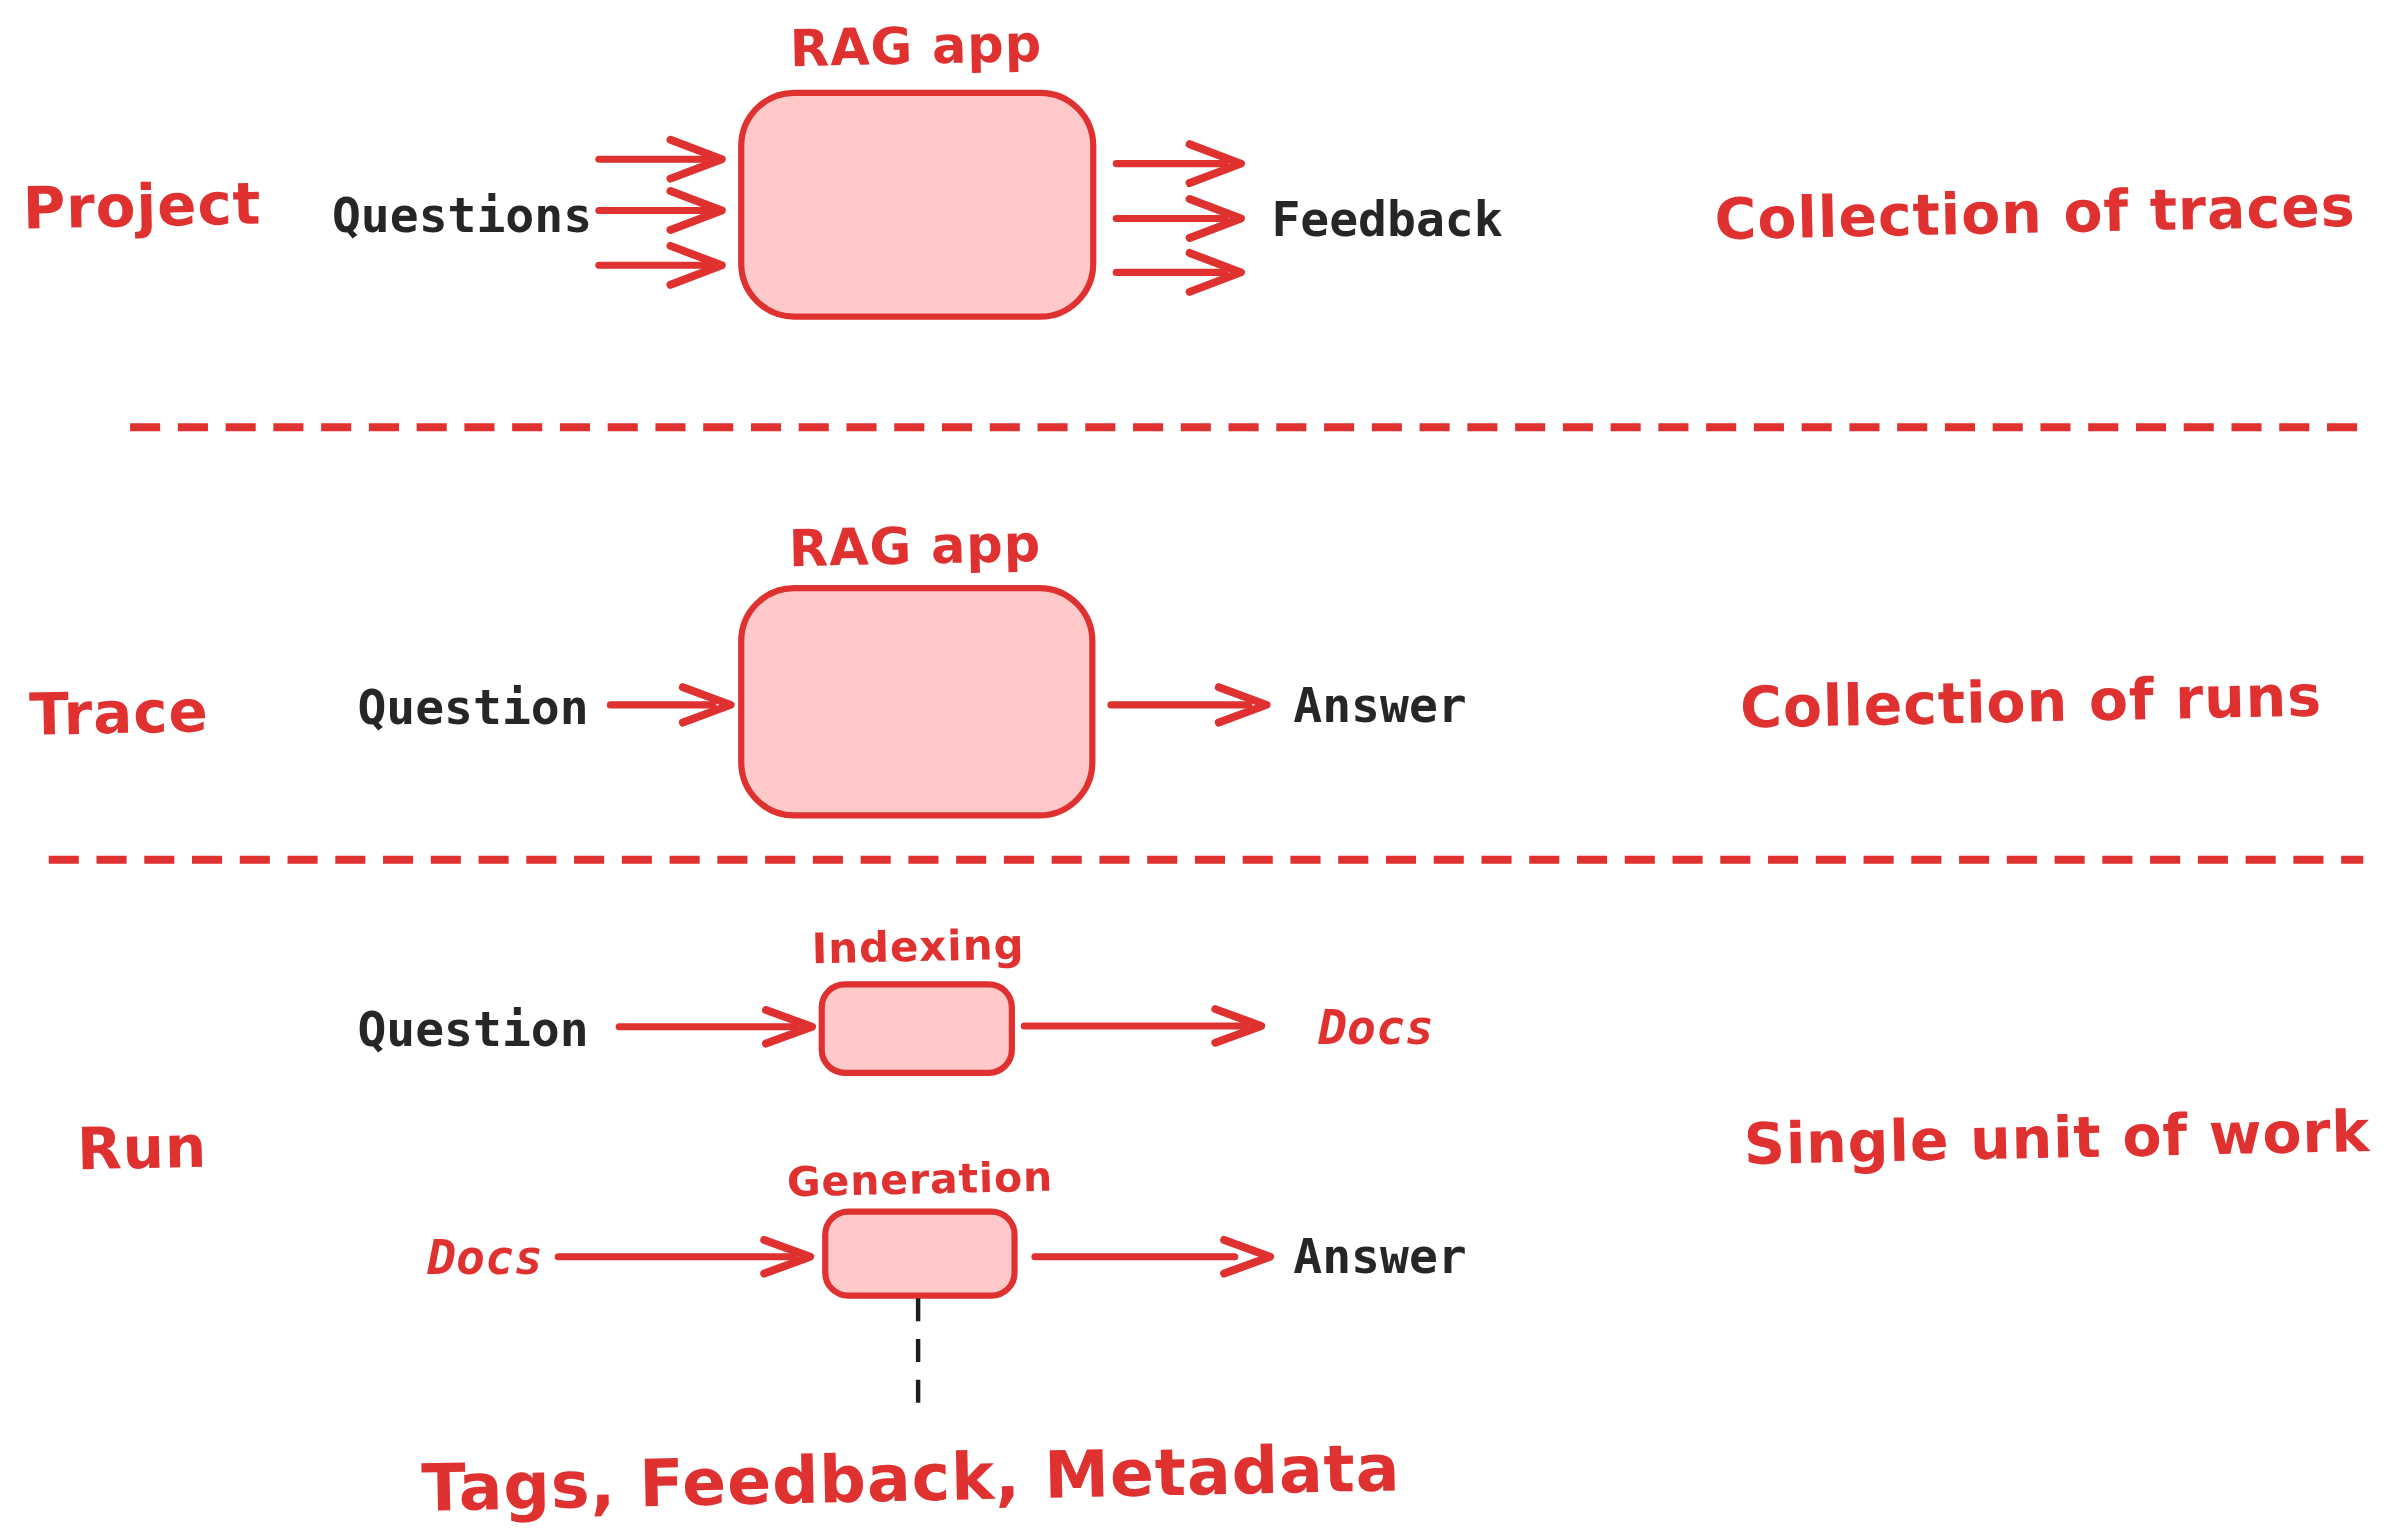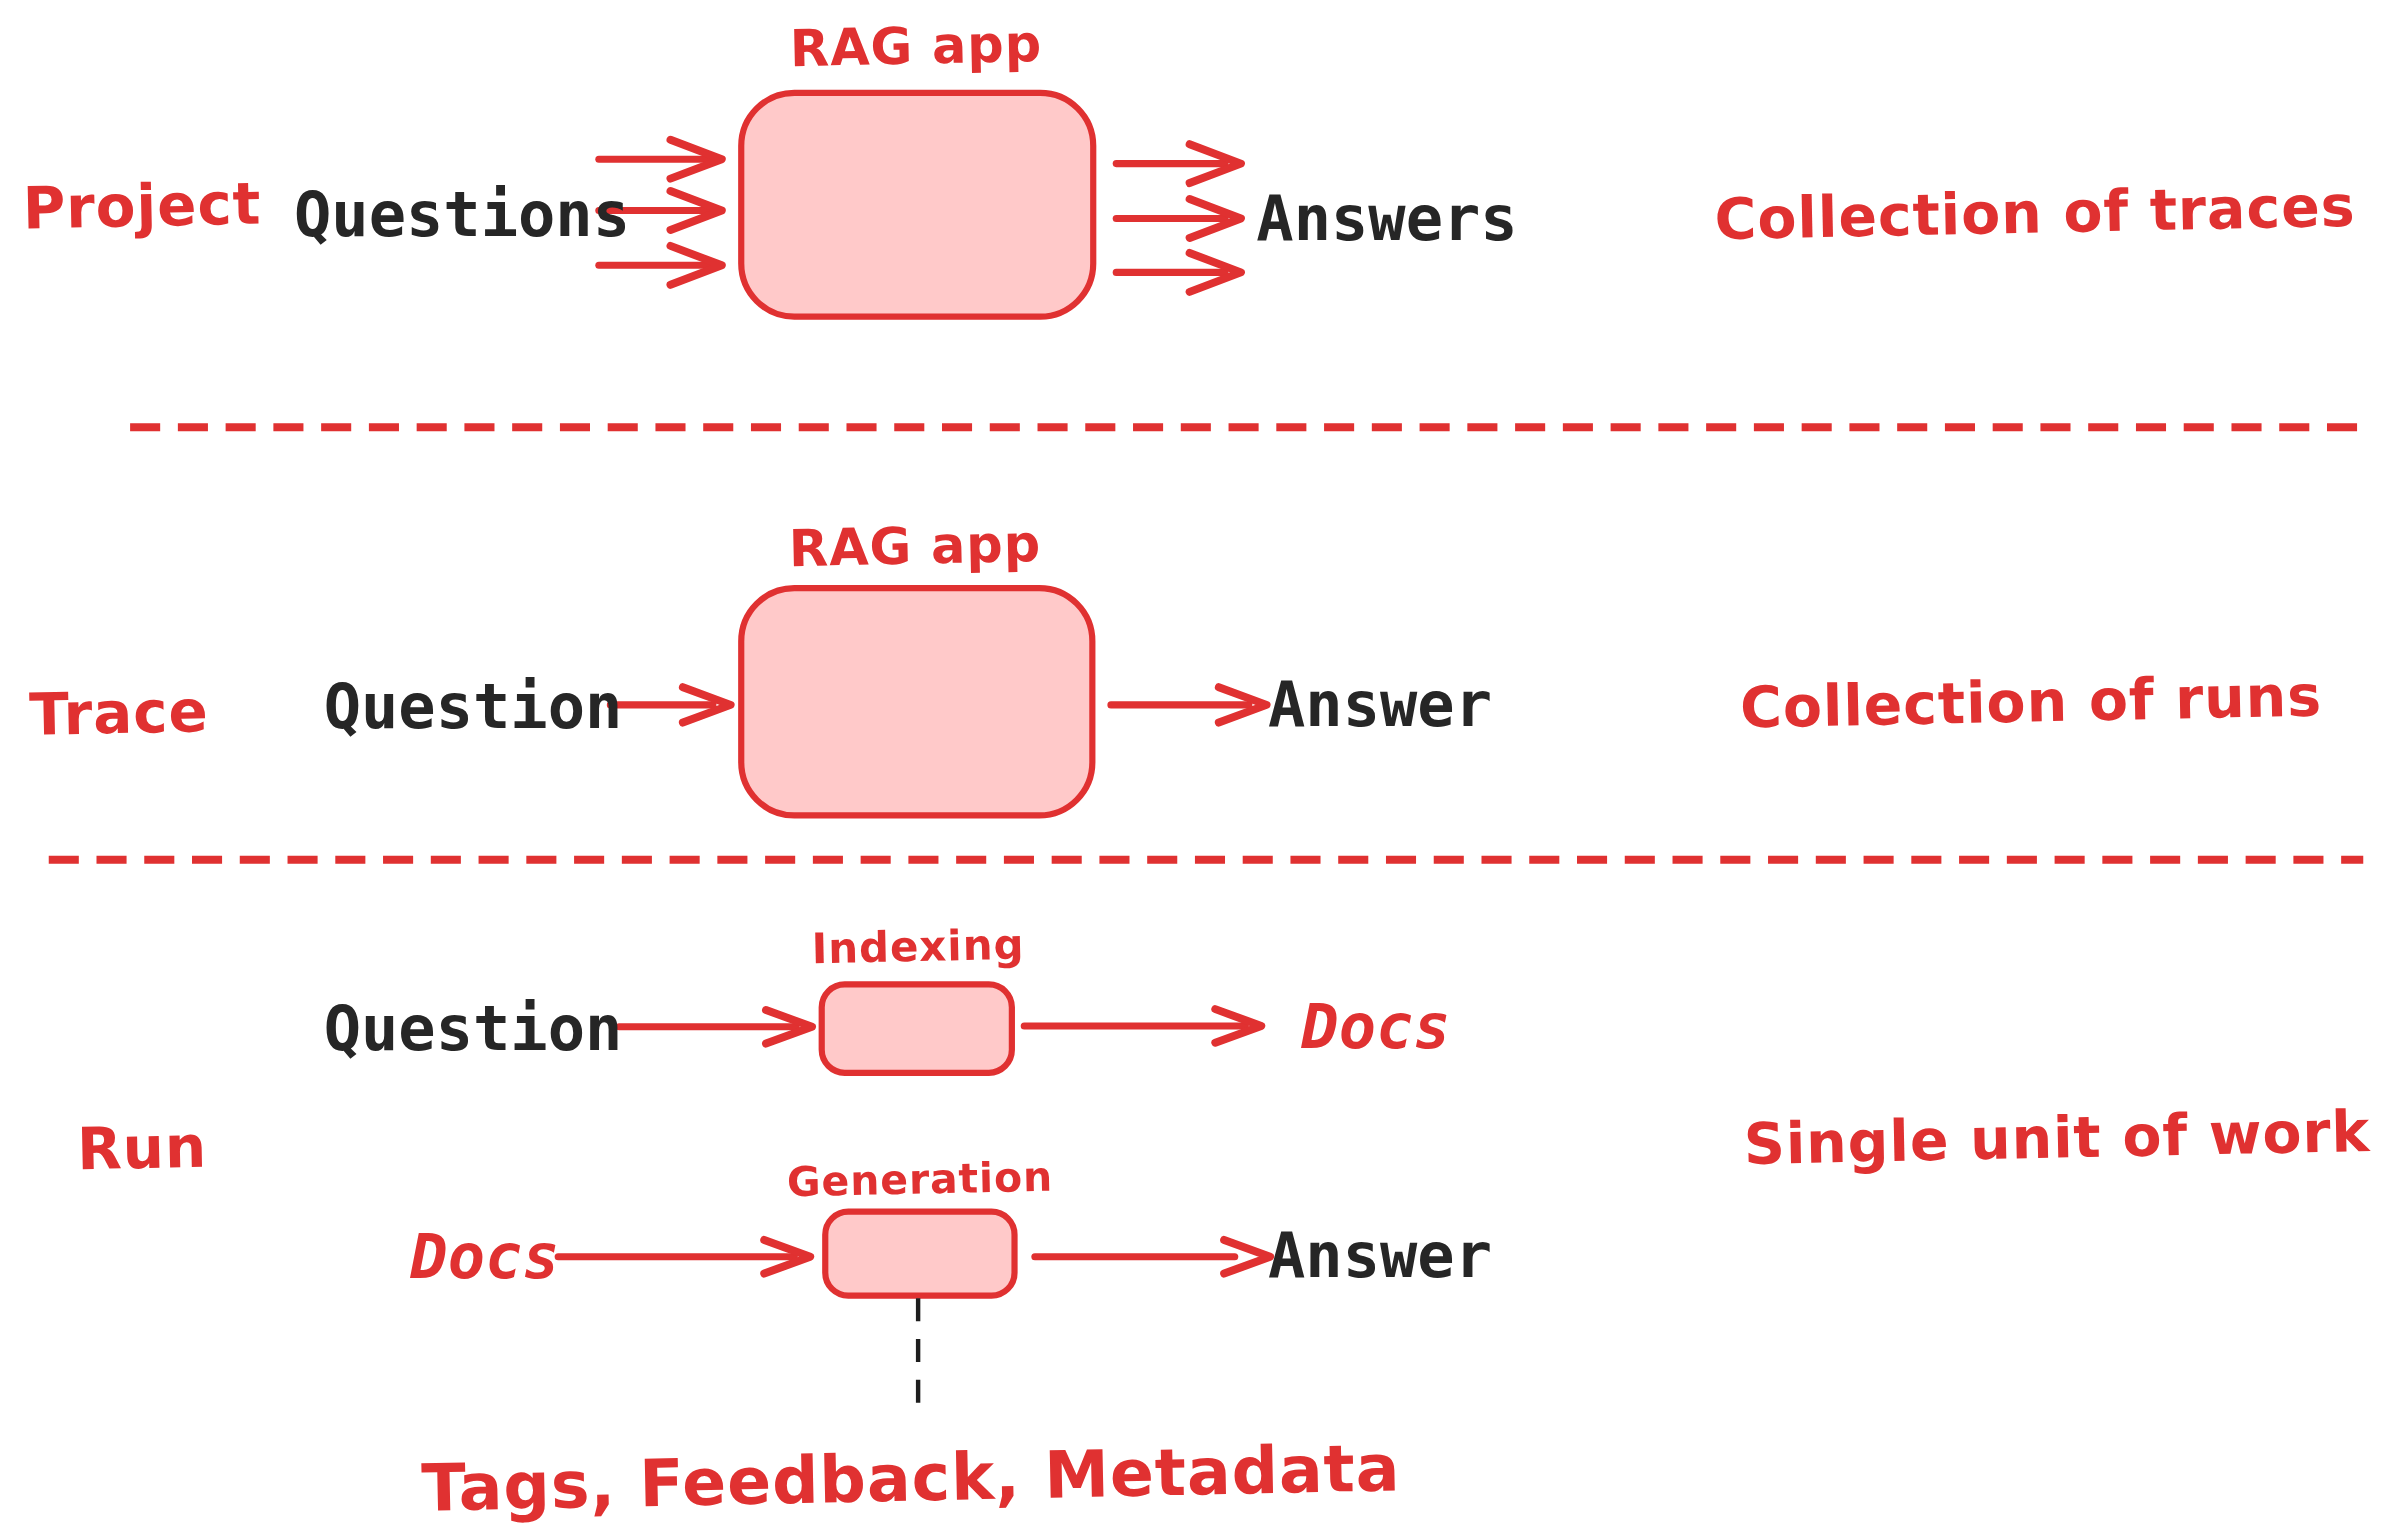--- a/index.html
+++ b/index.html
@@ -34,21 +34,21 @@
   }
   .mono{
     font-family:"DejaVu Sans Mono",monospace;
     font-weight:700;
     color:var(--ink);
   }
   .mono.red{color:var(--red);font-style:italic;}
   .s66{font-size:58px;}
   .s64{font-size:57px;}
   .s58{font-size:51px;}
-  .s54{font-size:62px;}
+  .s54{font-size:48px;}
   .s48{font-size:42px;}
   .s46{font-size:41px;}
   .s74{font-size:65px;}
 </style>
 </head>
 <body>
 
 <div id="canvas">
 
   <svg id="shapes" viewBox="0 0 2701 1739" xmlns="http://www.w3.org/2000/svg">
@@ -120,21 +120,21 @@
       <line class="shaft" x1="1170" y1="1421" x2="1396" y2="1421"></line>
       <polyline points="1384,1402 1436,1421 1384,1440"></polyline>
     </g>
 
     <line class="vdash" x1="1038" y1="1468" x2="1038" y2="1598"></line>
   </svg>
 
   <div class="txt hw s66" style="left:142px;top:206px;">Project</div>
   <div class="txt mono s54" style="left:462px;top:215px;">Questions</div>
   <div class="txt hw s58" style="left:916px;top:46px;">RAG app</div>
-  <div class="txt mono s54" style="left:1387px;top:219px;">Answers</div>
+  <div class="txt mono s54" style="left:1387px;top:219px;">Feedback</div>
   <div class="txt hw s64" style="left:2035px;top:213px;">Collection of traces</div>
 
   <div class="txt hw s66" style="left:119px;top:713px;">Trace</div>
   <div class="txt mono s54" style="left:473px;top:707px;">Question</div>
   <div class="txt hw s58" style="left:915px;top:546px;">RAG app</div>
   <div class="txt mono s54" style="left:1380px;top:705px;">Answer</div>
   <div class="txt hw s64" style="left:2031px;top:702px;">Collection of runs</div>
 
   <div class="txt hw s66" style="left:142px;top:1148px;">Run</div>
   <div class="txt hw s48" style="left:918px;top:947px;">Indexing</div>

